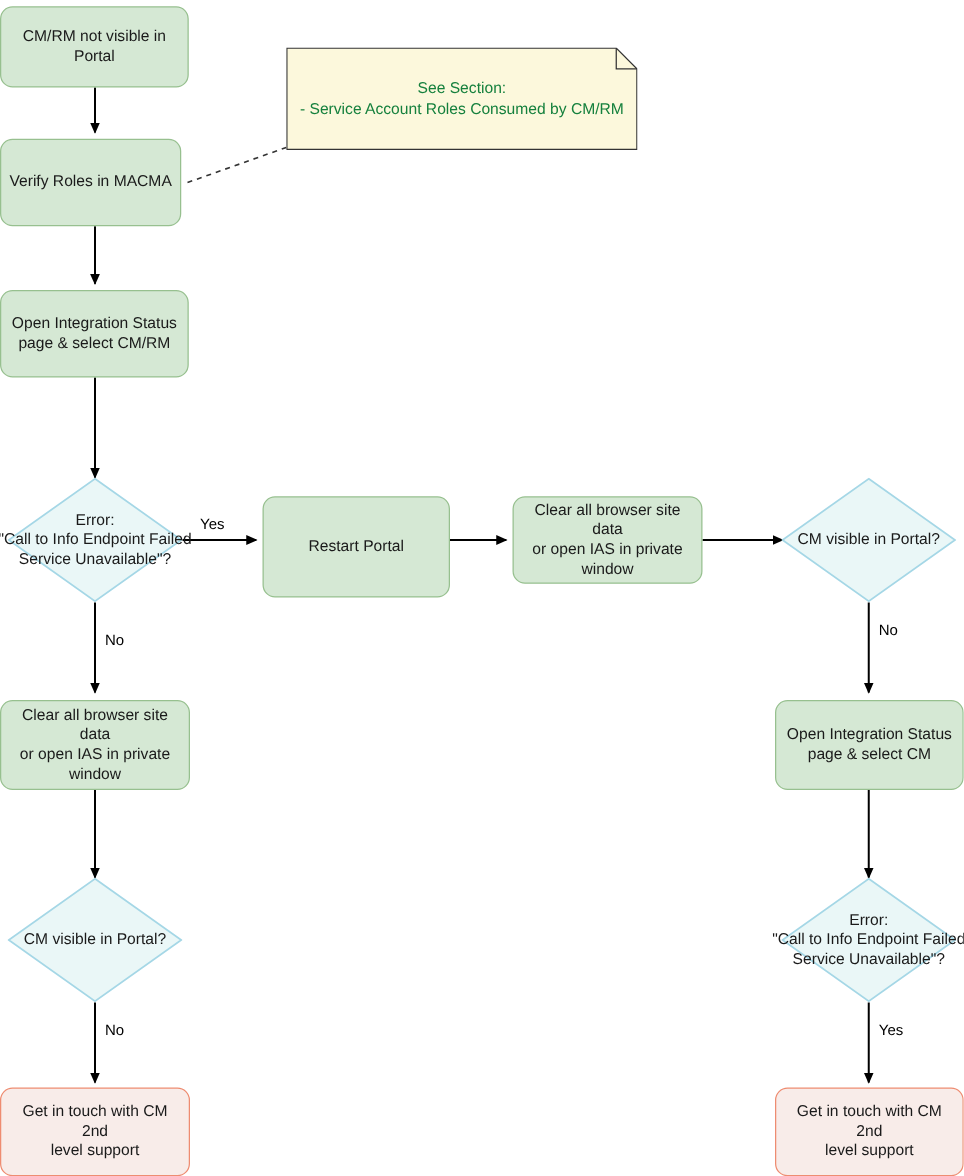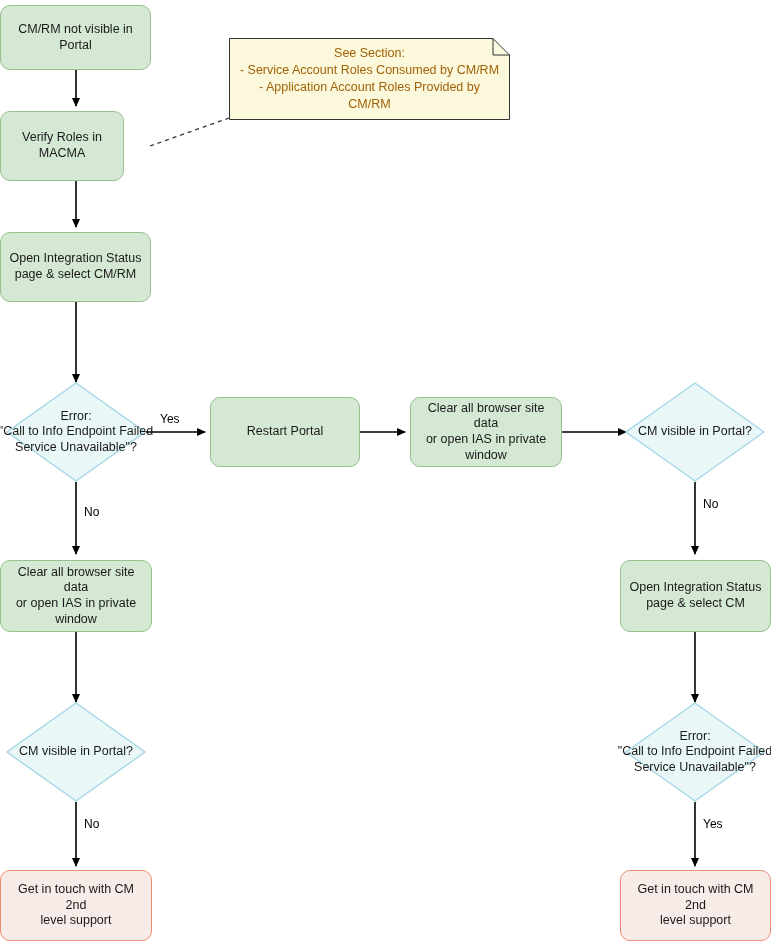--- a/index.html
+++ b/index.html
@@ -66,21 +66,21 @@
     position: relative;
     z-index: 2;
     white-space: nowrap;
   }
   .note {
     position: absolute;
     box-sizing: border-box;
     font-size: 12.5px;
     line-height: 1.35;
     text-align: center;
-    color: #a16207;
+    color: #15803d;
     display: flex;
     align-items: center;
     justify-content: center;
   }
   .note .noteSvg {
     position: absolute;
     left: 0; top: 0;
     width: 100%;
     height: 100%;
   }
@@ -159,33 +159,32 @@
 
     <g>
       <line x1="695" y1="802" x2="695" y2="866" stroke="#000" stroke-width="1.6" marker-end="url(#arrow)"></line>
     </g>
   </svg>
 
   <div class="node proc" style="left:0px; top:5px; width:151px; height:65px;justify-content:center;">
     <span class="txt">CM/RM not visible in Portal</span>
   </div>
 
-  <div class="node proc" style="left:0px; top:111px; width:124px; height:70px;">
+  <div class="node proc" style="left:0px; top:111px; width:145px; height:70px;">
     <span class="txt">Verify Roles in MACMA</span>
   </div>
 
   <div class="note" style="left:229px; top:38px; width:281px; height:82px;">
     <svg class="noteSvg" viewBox="0 0 281 82" preserveAspectRatio="none">
       <path d="M0.5,0.5 L264,0.5 L280.5,17 L280.5,81.5 L0.5,81.5 Z" fill="#fcf8dc" stroke="#333333" stroke-width="1"></path>
       <path d="M264,0.5 L264,17 L280.5,17" fill="none" stroke="#333333" stroke-width="1"></path>
     </svg>
     <span class="txt">
       <span class="ln">See Section:</span>
       <span class="ln">- Service Account Roles Consumed by CM/RM</span>
-      <span class="ln">- Application Account Roles Provided by CM/RM</span>
     </span>
   </div>
 
   <div class="node proc" style="left:0px; top:232px; width:151px; height:70px;">
     <span class="txt">
       <span class="ln">Open Integration Status</span>
       <span class="ln">page &amp; select CM/RM</span>
     </span>
   </div>
 
@@ -193,21 +192,21 @@
     <svg class="dia" viewBox="0 0 140 100" preserveAspectRatio="none">
       <polygon points="70,1 139,50 70,99 1,50" fill="#eaf7f7" stroke="#a5d7e6" stroke-width="1.4"></polygon>
     </svg>
     <span class="txt">
       <span class="ln">Error:</span>
       <span class="ln">"Call to Info Endpoint Failed</span>
       <span class="ln">Service Unavailable"?</span>
     </span>
   </div>
 
-  <div class="node proc" style="left:210px; top:397px; width:150px; height:70px;align-items:center;">
+  <div class="node proc" style="left:210px; top:397px; width:150px; height:81px;align-items:center;">
     <span class="txt">Restart Portal</span>
   </div>
 
   <div class="node proc" style="left:410px; top:397px; width:152px; height:70px;">
     <span class="txt">
       <span class="ln">Clear all browser site data</span>
       <span class="ln">or open IAS in private</span>
       <span class="ln">window</span>
     </span>
   </div>

